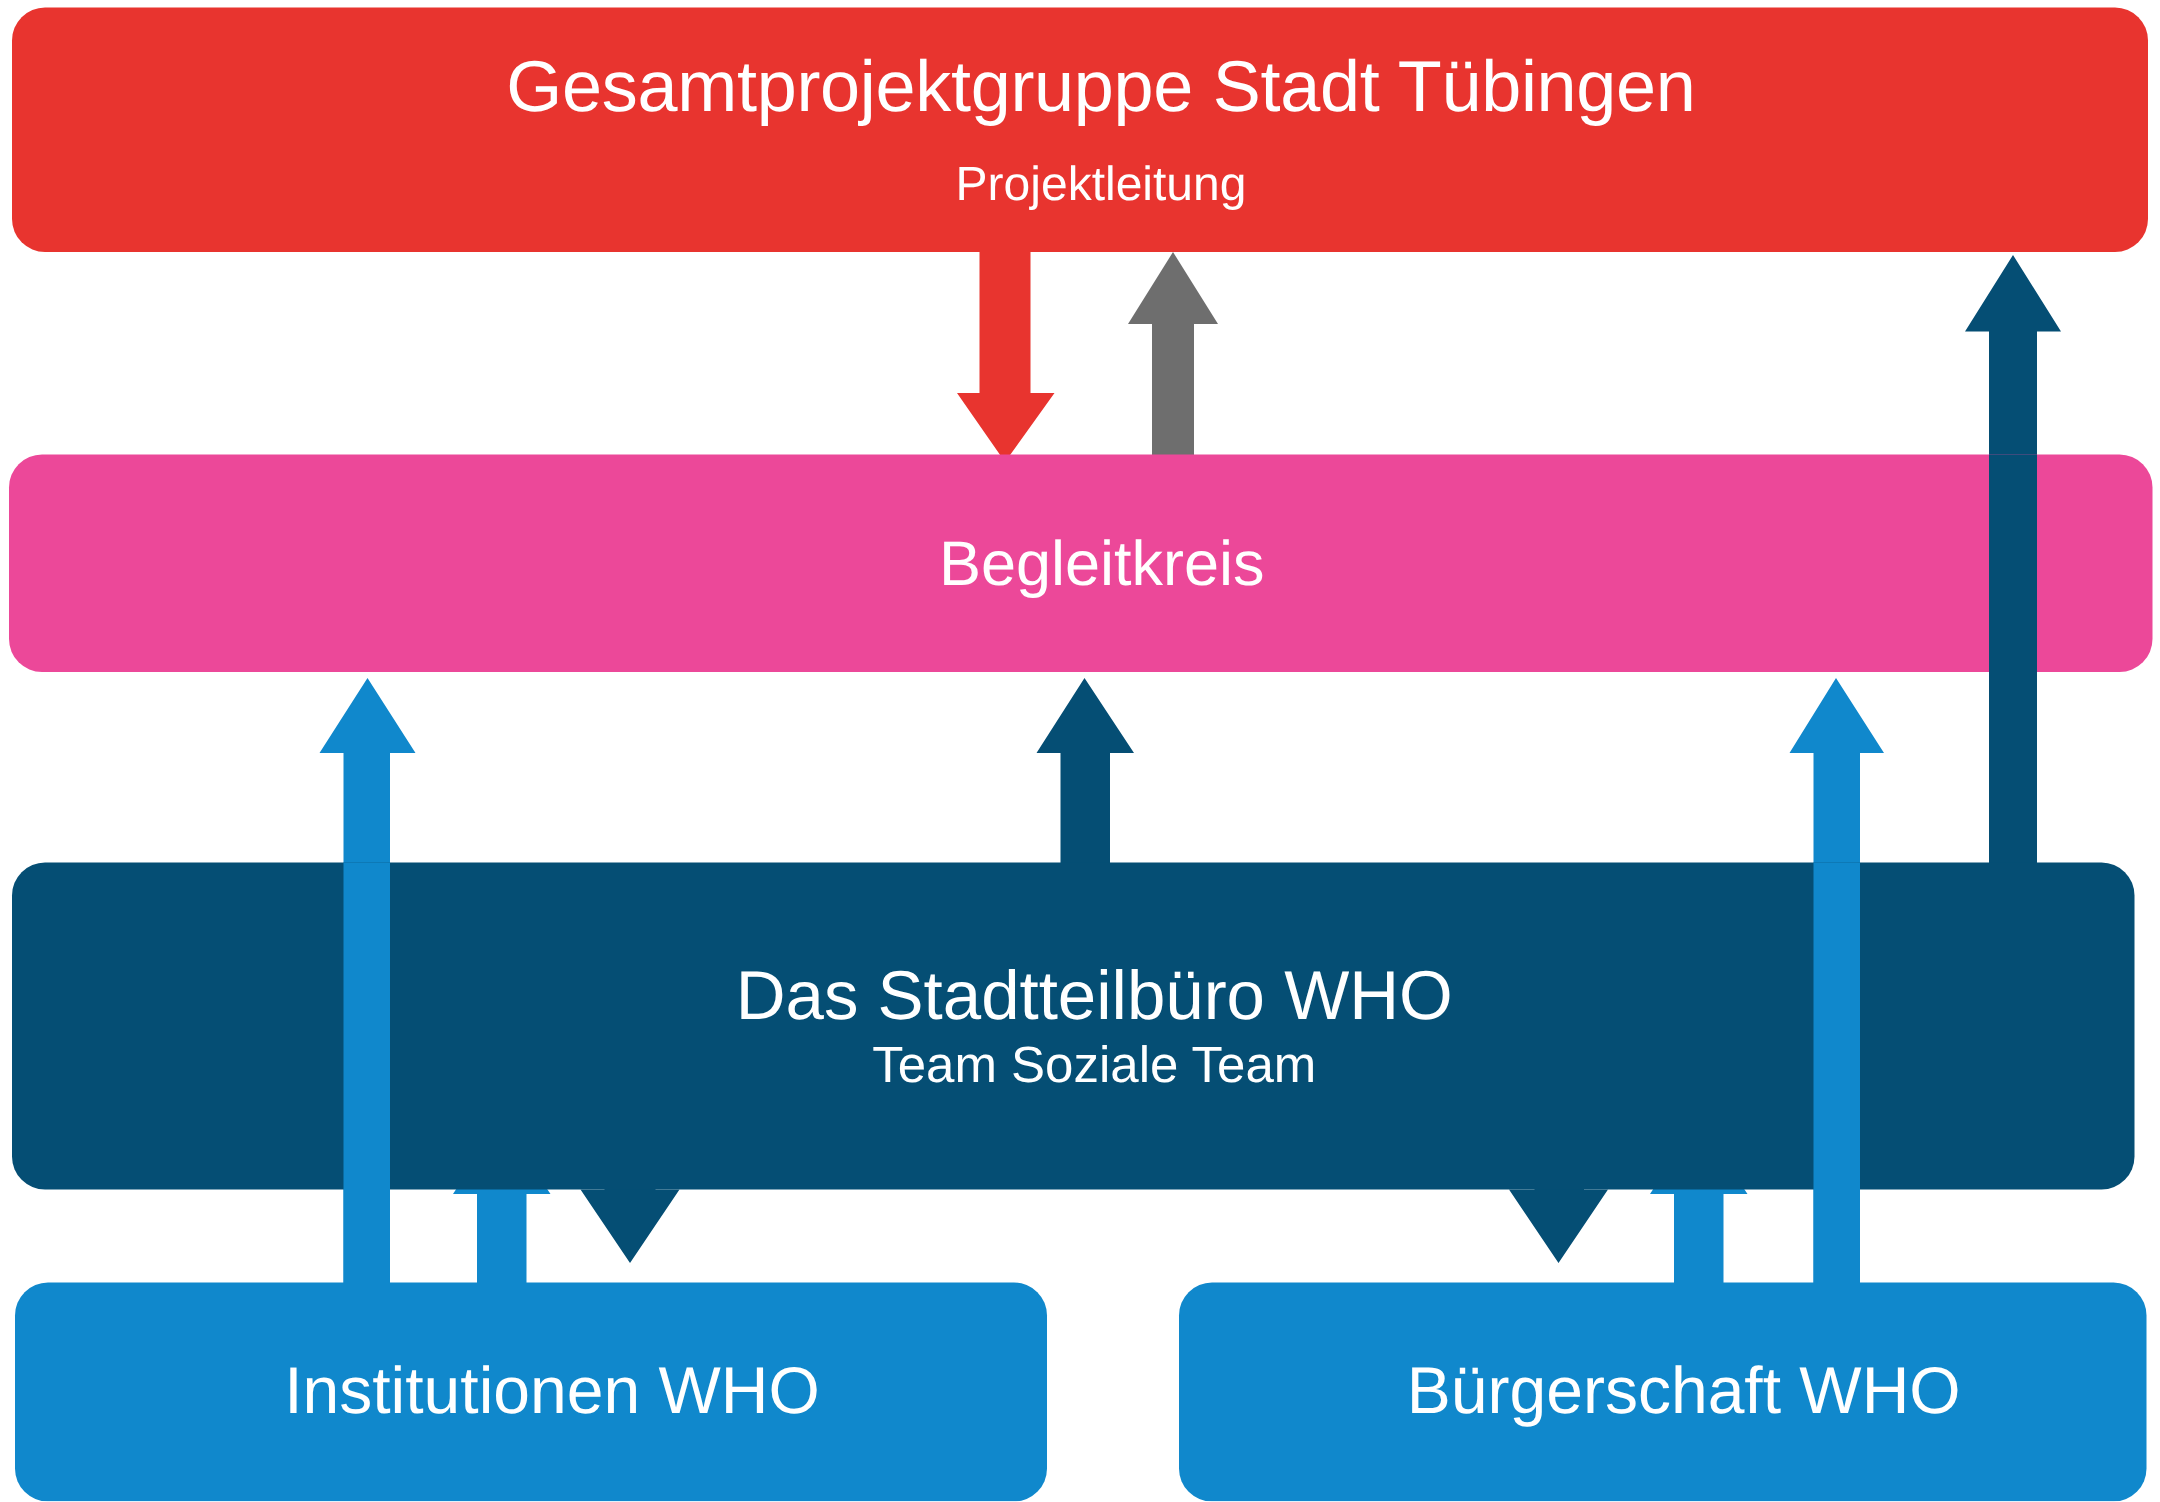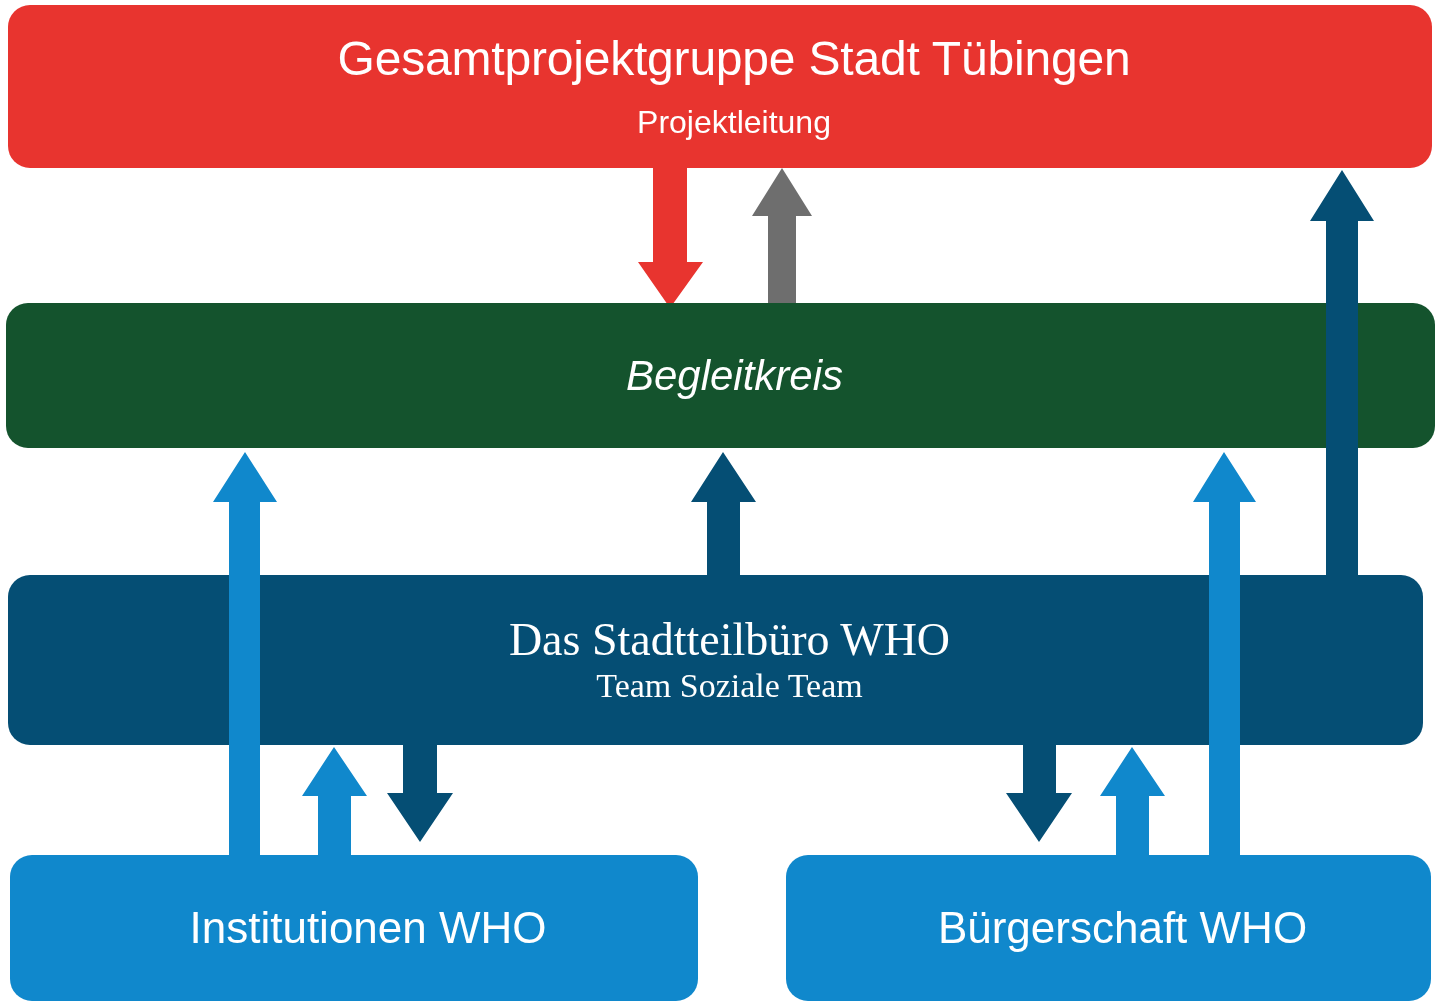--- a/index.html
+++ b/index.html
@@ -39,31 +39,29 @@
   #box-gesamtprojektgruppe {
     left: 8px;  top: 5px;  width: 1424px;  height: 163px;
     background: #E8342F;
     border-radius: 22px;
   }
   #box-gesamtprojektgruppe .title    { font-size: 48px; font-weight: 400; letter-spacing: -0.2px; }
   #box-gesamtprojektgruppe .subtitle { font-size: 32px; font-weight: 400; margin-top: 20px; }
 
   #box-begleitkreis {
     left: 6px;  top: 303px;  width: 1429px;  height: 145px;
-    background: #14532d;
+    background: #ec4899;
     border-radius: 22px;
-    font-style: italic;
   }
   #box-begleitkreis .title { font-size: 42px; font-weight: 400; }
 
   #box-stadtteilbuero {
-    left: 8px;  top: 575px;  width: 1415px;  height: 170px;
+    left: 8px;  top: 575px;  width: 1415px;  height: 218px;
     background: #054E74;
     border-radius: 22px;
-    font-family: Liberation Serif, serif;
   }
   #box-stadtteilbuero .title    { font-size: 46px; font-weight: 400; }
   #box-stadtteilbuero .subtitle { font-size: 34px; font-weight: 400; margin-top: 4px; }
 
   #box-institutionen {
     left: 10px;  top: 855px;  width: 688px;  height: 146px;
     background: #1088CC;
     border-radius: 22px;
   }
   #box-institutionen .title { font-size: 44px; font-weight: 400; }

